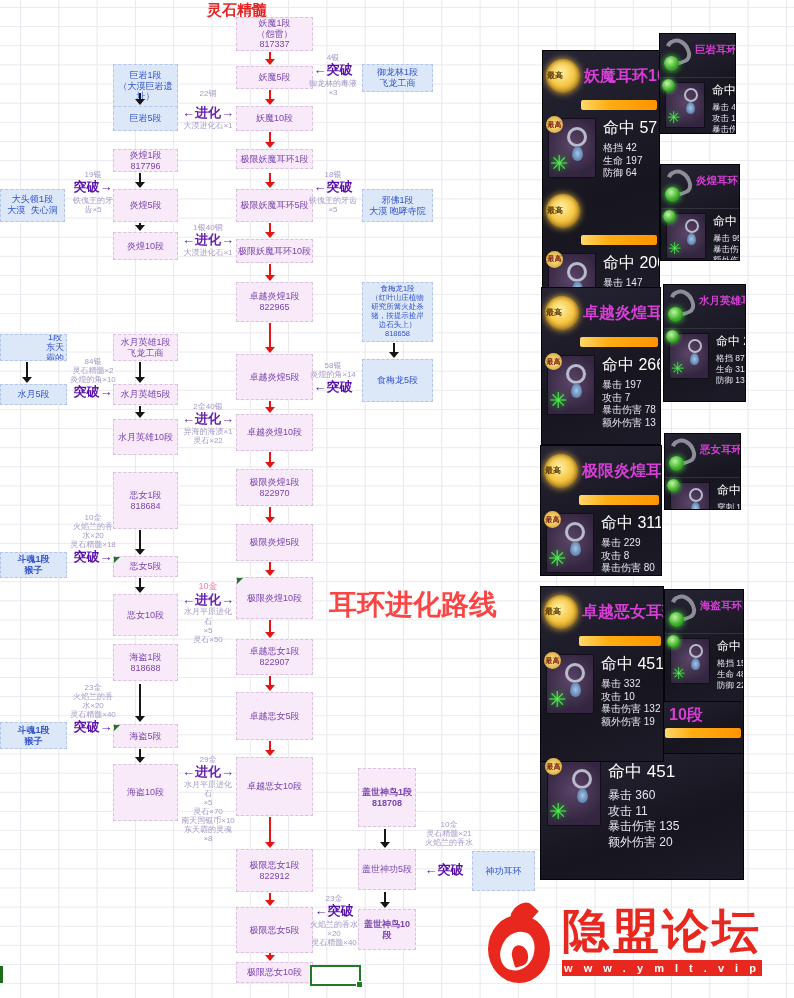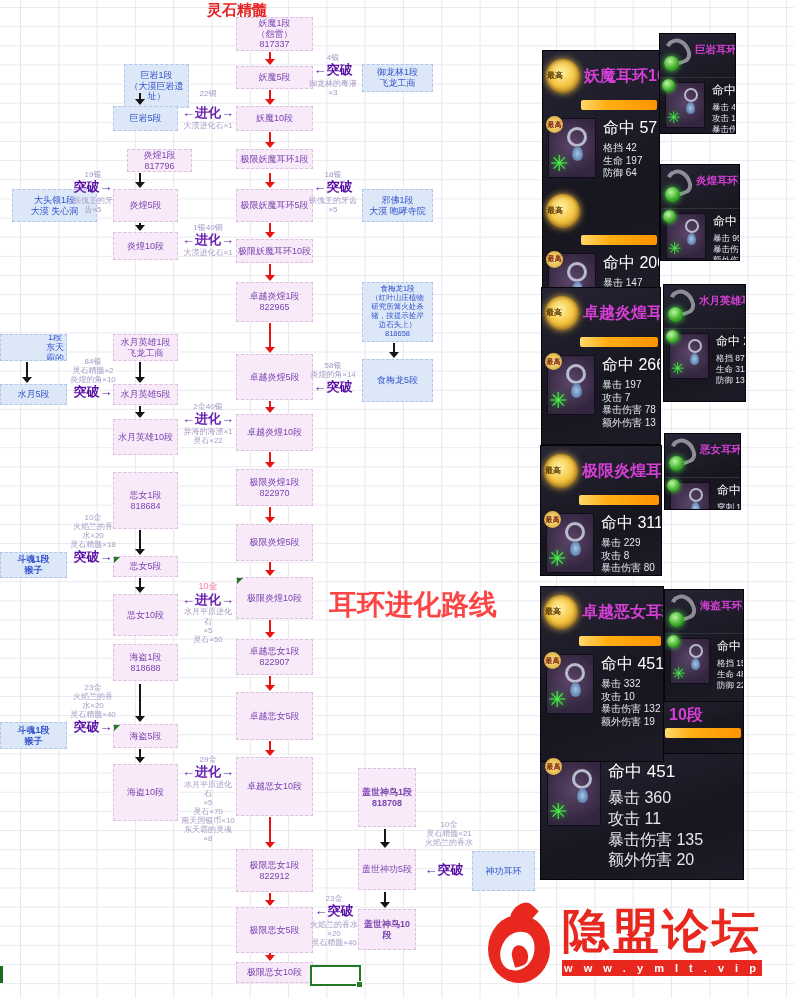--- a/index.html
+++ b/index.html
@@ -57,21 +57,21 @@
   .icn .badge{position:absolute;left:-3px;top:-3px;width:17px;height:17px;border-radius:50%;font-style:normal;
     background:radial-gradient(#ffec92,#cf9826);color:#7a1a10;font-size:7px;font-weight:bold;
     display:flex;align-items:center;justify-content:center;z-index:2;}
   .icn .jade{position:absolute;left:-4px;top:-4px;width:13px;height:13px;border-radius:50%;font-style:normal;
     background:radial-gradient(circle at 40% 35%,#c2f7a6,#3fae2a 58%,#1d6b12);box-shadow:0 0 5px #55dd55;z-index:2;}
   .cstats{display:flex;flex-direction:column;}
   .cstats .s0{color:#fff;white-space:nowrap;margin-bottom:3px;}
   .cstats .sn{color:#e6e6ef;white-space:nowrap;}
   .cstats.c .s0{font-size:16px;} .cstats.c .sn{font-size:10px;line-height:1.25;}
   .cstats.s .s0{font-size:12px;} .cstats.s .sn{font-size:8.5px;line-height:1.28;}
-  .cstats.f .s0{font-size:17px;margin-bottom:5px;} .cstats.f .sn{font-size:16px;line-height:1.3;}
+  .cstats.f .s0{font-size:17px;margin-bottom:5px;} .cstats.f .sn{font-size:12px;line-height:1.3;}
   .sh{display:flex;align-items:flex-start;padding:3px 2px 2px 3px;gap:2px;height:38px;border-bottom:1px solid #32313e;}
   .dragon{width:30px;height:34px;position:relative;flex:0 0 auto;}
   .dragon::before{content:"";position:absolute;right:3px;top:1px;width:16px;height:19px;
     border:4px solid #8d8d98;border-left-color:transparent;border-radius:50% 62% 42% 52%;transform:rotate(-22deg);}
   .dragon::after{content:"";position:absolute;left:1px;bottom:0;width:15px;height:15px;border-radius:50%;
     background:radial-gradient(circle at 40% 35%,#baf7a0,#3fae2a 55%,#1f6f14);box-shadow:0 0 6px #4d4;}
   .stitle{font-size:10.5px;font-weight:bold;color:#d63fd6;margin-top:6px;white-space:nowrap;}
   
   .sel{position:absolute;left:310px;top:965px;width:47px;height:17px;border:2px solid #217a21;background:#fff;}
   .sel::after{content:"";position:absolute;right:-4px;bottom:-4px;width:5px;height:5px;background:#217a21;border:1px solid #fff;}
@@ -152,28 +152,28 @@
       <div class="node" style="left: 236px; top: 849px; width: 77px; height: 43px;">
         <div>极限恶女1段</div>
         <div>822912</div>
       </div>
       <div class="node" style="left: 236px; top: 907px; width: 77px; height: 46px;">
         <div>极限恶女5段</div>
       </div>
       <div class="node" style="left: 236px; top: 962px; width: 77px; height: 21px;">
         <div>极限恶女10段</div>
       </div>
-      <div class="node blue" style="left: 124px; top: 64px; width: 65px; height: 44px;">
+      <div class="node blue" style="left: 113px; top: 64px; width: 65px; height: 44px;">
         <div>巨岩1段</div>
         <div>（大漠巨岩遗址）</div>
       </div>
       <div class="node blue" style="left: 113px; top: 106px; width: 65px; height: 25px;">
         <div>巨岩5段</div>
       </div>
-      <div class="node" style="left: 127px; top: 149px; width: 65px; height: 23px;">
+      <div class="node" style="left: 113px; top: 149px; width: 65px; height: 23px;">
         <div>炎煌1段</div>
         <div>817796</div>
       </div>
       <div class="node" style="left: 113px; top: 189px; width: 65px; height: 33px;">
         <div>炎煌5段</div>
       </div>
       <div class="node" style="left: 113px; top: 232px; width: 65px; height: 28px;">
         <div>炎煌10段</div>
       </div>
       <div class="node" style="left: 113px; top: 334px; width: 65px; height: 27px;">
@@ -201,21 +201,21 @@
         <div>海盗1段</div>
         <div>818688</div>
       </div>
       <div class="node" style="left: 113px; top: 724px; width: 65px; height: 24px; align-items: center;">
         <i class="tri"></i>
         <div>海盗5段</div>
       </div>
       <div class="node" style="left: 113px; top: 764px; width: 65px; height: 57px;">
         <div>海盗10段</div>
       </div>
-      <div class="node blue" style="left: 12px; top: 189px; width: 85px; height: 33px;">
+      <div class="node blue" style="left: 0px; top: 189px; width: 65px; height: 33px; font-family: Liberation Mono, monospace;">
         <div>大头领1段</div>
         <div>大漠 失心洞</div>
       </div>
       <div class="node blue" style="left: 0px; top: 334px; width: 67px; height: 27px; padding-left: 44px;">
         <div>水月1段</div>
         <div>东天霸的灵魂</div>
       </div>
       <div class="node blue" style="left: 0px; top: 384px; width: 67px; height: 21px;">
         <div>水月5段</div>
       </div>

